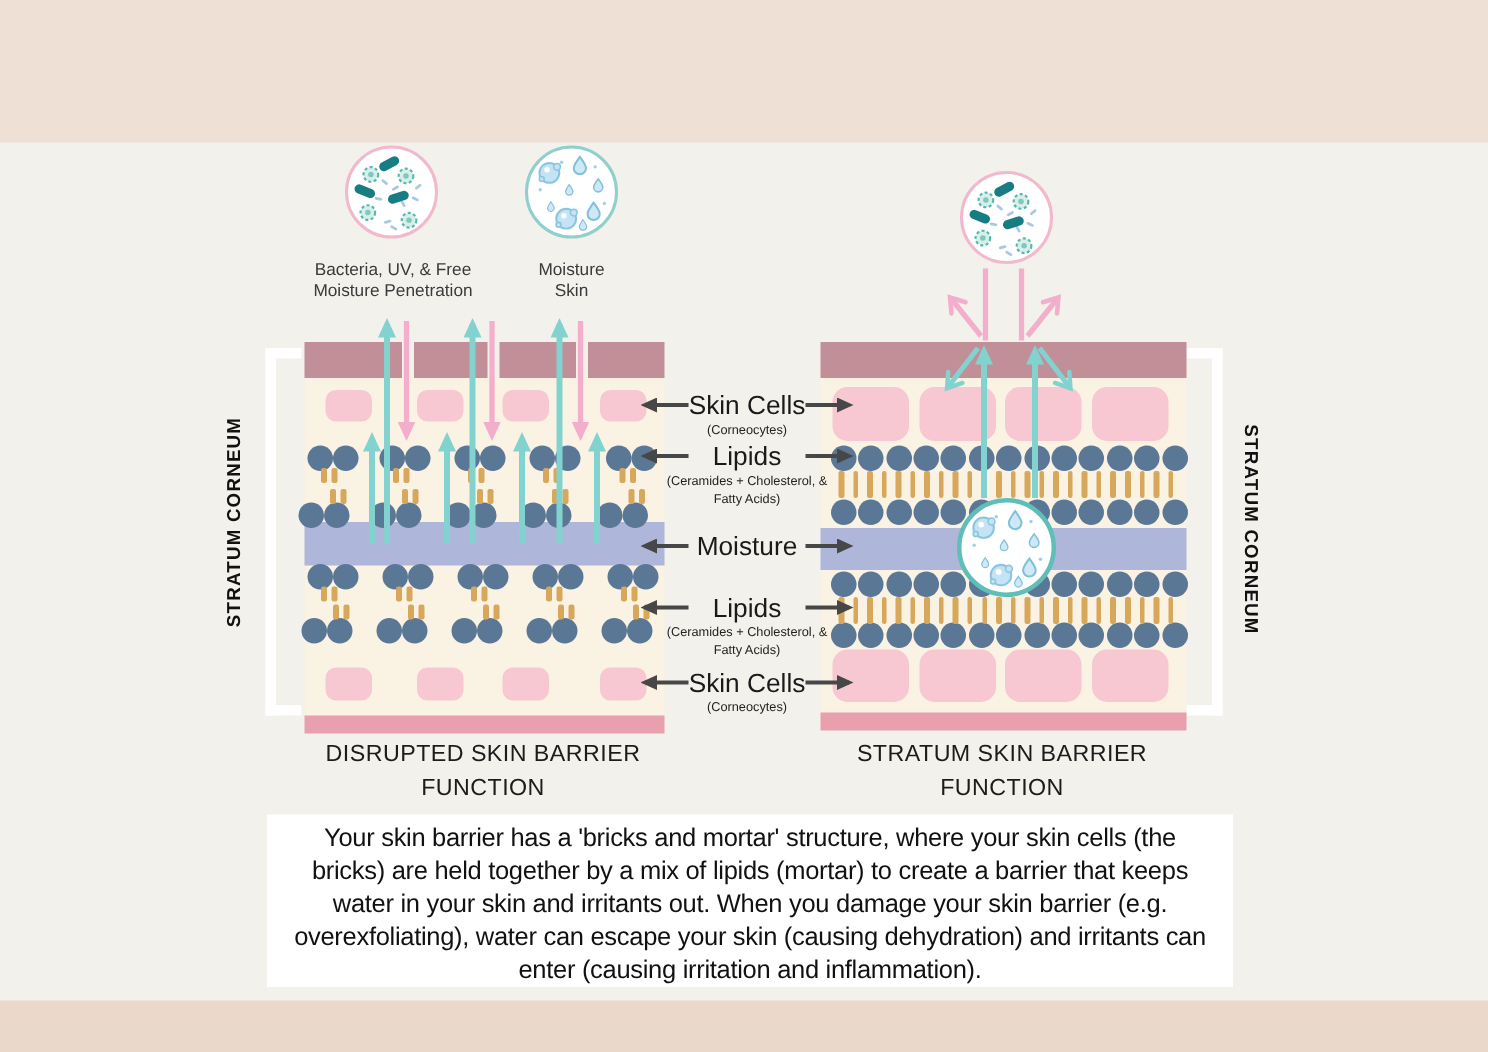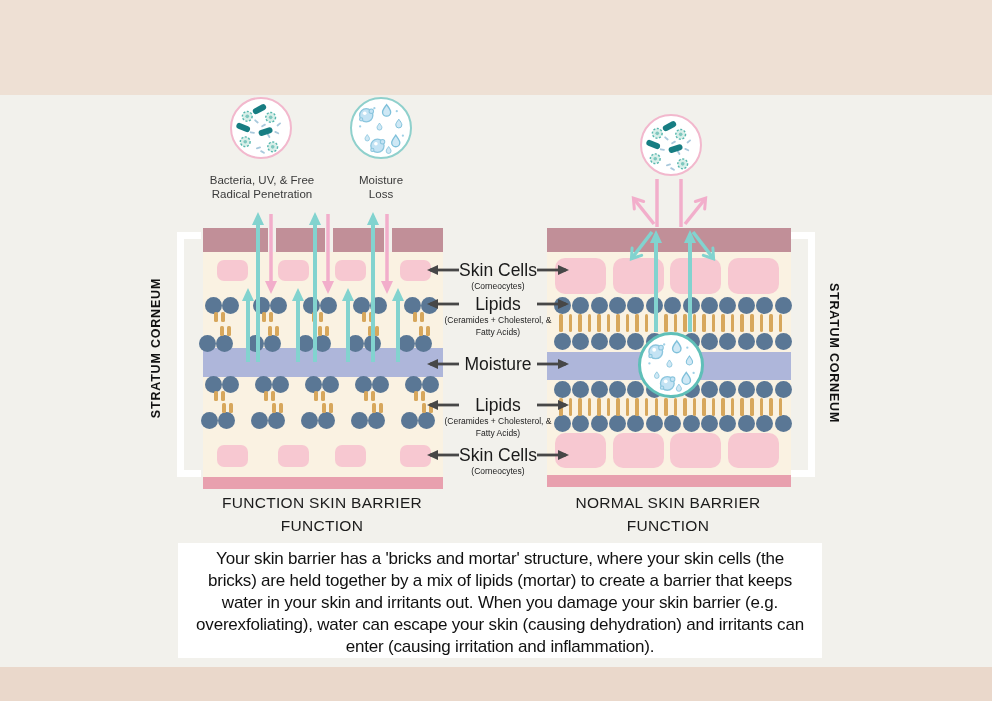--- a/index.html
+++ b/index.html
@@ -128,25 +128,25 @@
           <circle r="1.8" fill="#7fc8bf"></circle>
         </g>
         <g transform="translate(40,47)">
           <circle r="4.8" fill="#d8efe9" stroke="#56b7ae" stroke-width="1.4" stroke-dasharray="2 1.6"></circle>
           <circle r="1.8" fill="#7fc8bf"></circle>
         </g>
       </svg></div>
 
   <div class="icon-label" style="left:182px;top:173px;width:160px;">
     <div>Bacteria, UV, &amp; Free</div>
-    <div>Radical Penetration</div>
+    <div>Moisture Penetration</div>
   </div>
   <div class="icon-label" style="left:341px;top:173px;width:80px;">
     <div>Moisture</div>
-    <div>Loss</div>
+    <div>Skin</div>
   </div>
 
   <div class="bracket" id="bracket-left"></div>
   <div class="bracket" id="bracket-right"></div>
   <div class="stratum" id="stratum-left">STRATUM CORNEUM</div>
   <div class="stratum" id="stratum-right">STRATUM CORNEUM</div>
 
   <div class="diagram" id="diagram-left">
       <div style="left: 0px; top: 24px; width: 240px; height: 225px; background: rgb(250, 242, 226);"></div>
       <div style="left: 0px; top: 0px; width: 65px; height: 24px; background: rgb(193, 143, 152);"></div>
@@ -442,24 +442,24 @@
       <div class="layer-sub" style="top: 326px;">Fatty Acids)</div>
       <div class="layer-label" style="top: 355px;">Moisture</div>
       <div class="layer-label" style="top: 396px;">Lipids</div>
       <div class="layer-sub" style="top: 415px;">(Ceramides + Cholesterol, &amp;</div>
       <div class="layer-sub" style="top: 427px;">Fatty Acids)</div>
       <div class="layer-label" style="top: 446px;">Skin Cells</div>
       <div class="layer-sub" style="top: 465px;">(Corneocytes)</div>
     </div>
 
   <div class="diag-title" id="title-left">
-    <div>FUNCTION SKIN BARRIER</div>
+    <div>DISRUPTED SKIN BARRIER</div>
     <div>FUNCTION</div>
   </div>
   <div class="diag-title" id="title-right">
-    <div>NORMAL SKIN BARRIER</div>
+    <div>STRATUM SKIN BARRIER</div>
     <div>FUNCTION</div>
   </div>
 
   <div class="desc-box">
     <p>Your skin barrier has a 'bricks and mortar' structure, where your skin cells (the bricks) are held together by a mix of lipids (mortar) to create a barrier that keeps water in your skin and irritants out. When you damage your skin barrier (e.g. overexfoliating), water can escape your skin (causing dehydration) and irritants can enter (causing irritation and inflammation).</p>
   </div>
 </div>
 
 </body></html>

